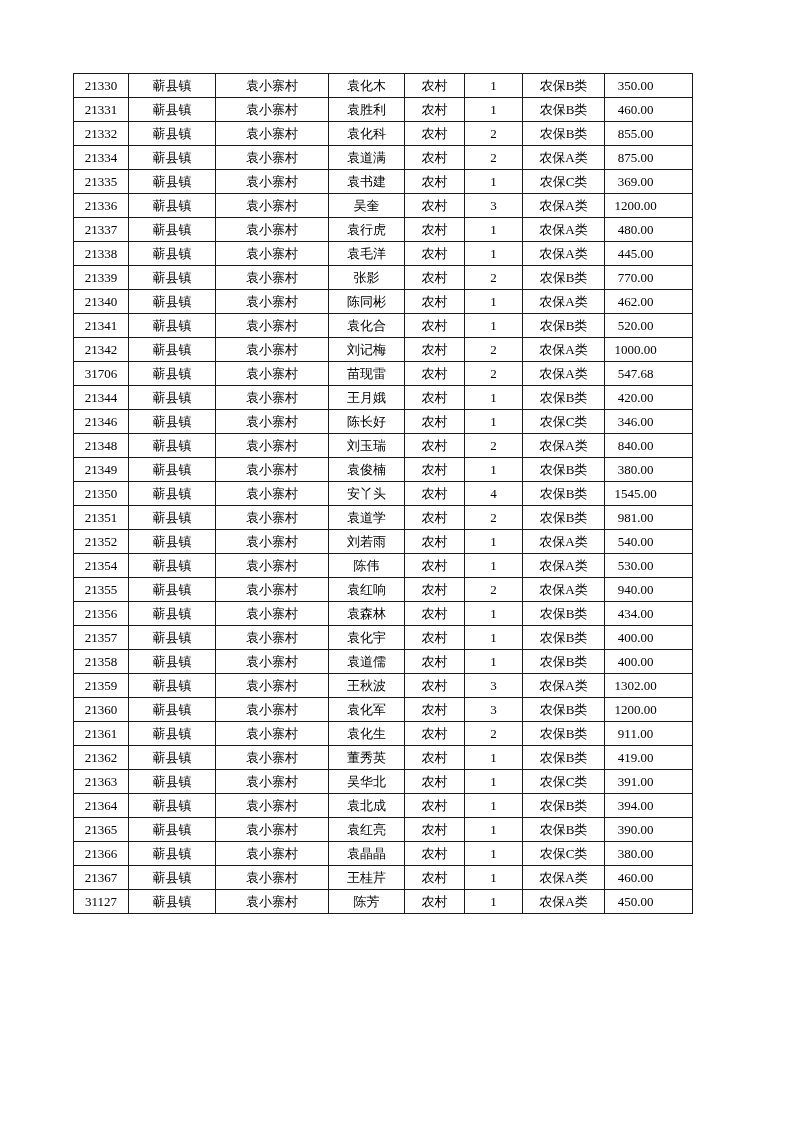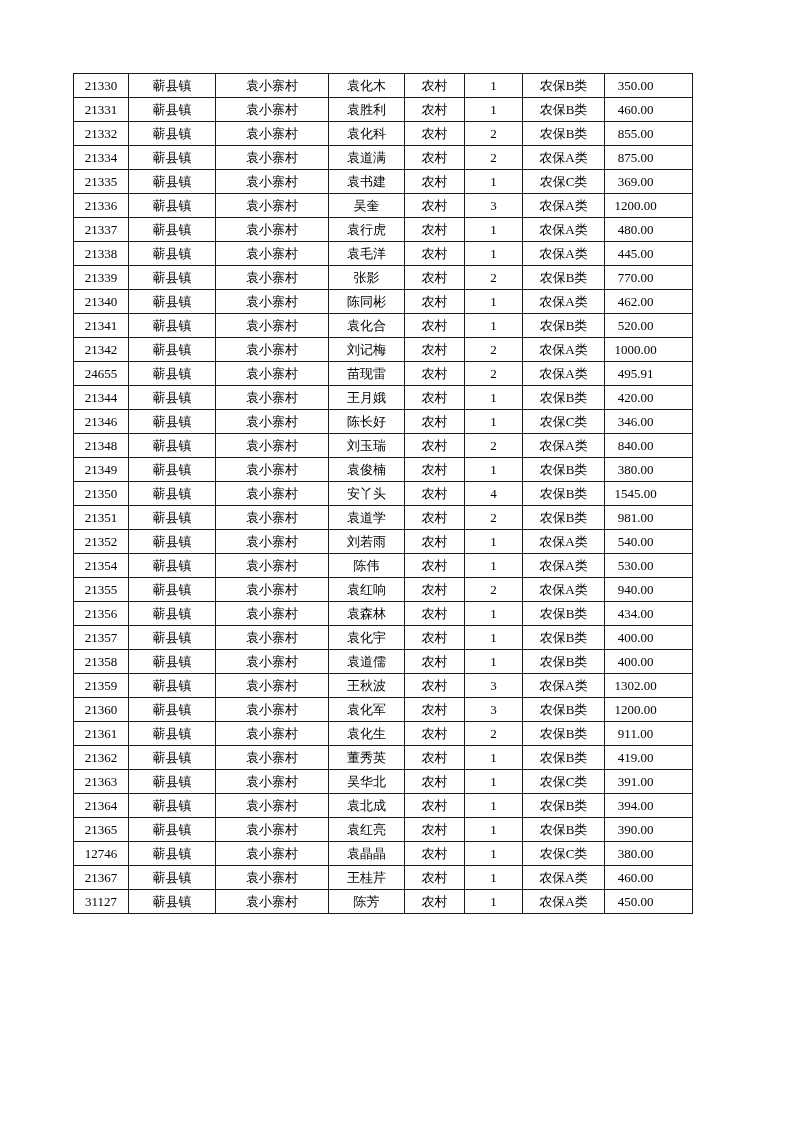--- a/index.html
+++ b/index.html
@@ -170,28 +170,28 @@
           <td class="col-id">21342</td>
           <td class="col-town">蕲县镇</td>
           <td class="col-village">袁小寨村</td>
           <td class="col-name">刘记梅</td>
           <td class="col-residence_type">农村</td>
           <td class="col-person_count">2</td>
           <td class="col-insurance_category">农保A类</td>
           <td class="col-amount">1000.00</td>
         </tr>
         <tr>
-          <td class="col-id">24655</td>
+          <td class="col-id">31706</td>
           <td class="col-town">蕲县镇</td>
           <td class="col-village">袁小寨村</td>
           <td class="col-name">苗现雷</td>
           <td class="col-residence_type">农村</td>
           <td class="col-person_count">2</td>
           <td class="col-insurance_category">农保A类</td>
-          <td class="col-amount">495.91</td>
+          <td class="col-amount">547.68</td>
         </tr>
         <tr>
           <td class="col-id">21344</td>
           <td class="col-town">蕲县镇</td>
           <td class="col-village">袁小寨村</td>
           <td class="col-name">王月娥</td>
           <td class="col-residence_type">农村</td>
           <td class="col-person_count">1</td>
           <td class="col-insurance_category">农保B类</td>
           <td class="col-amount">420.00</td>
@@ -370,21 +370,21 @@
           <td class="col-id">21365</td>
           <td class="col-town">蕲县镇</td>
           <td class="col-village">袁小寨村</td>
           <td class="col-name">袁红亮</td>
           <td class="col-residence_type">农村</td>
           <td class="col-person_count">1</td>
           <td class="col-insurance_category">农保B类</td>
           <td class="col-amount">390.00</td>
         </tr>
         <tr>
-          <td class="col-id">12746</td>
+          <td class="col-id">21366</td>
           <td class="col-town">蕲县镇</td>
           <td class="col-village">袁小寨村</td>
           <td class="col-name">袁晶晶</td>
           <td class="col-residence_type">农村</td>
           <td class="col-person_count">1</td>
           <td class="col-insurance_category">农保C类</td>
           <td class="col-amount">380.00</td>
         </tr>
         <tr>
           <td class="col-id">21367</td>

